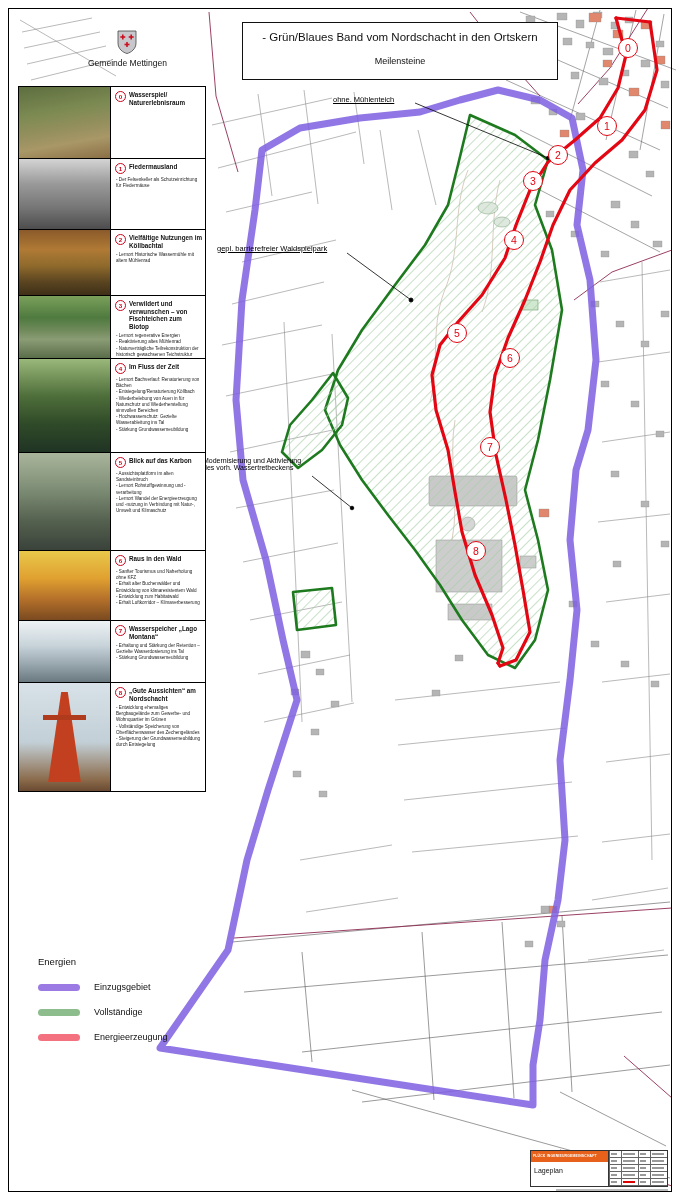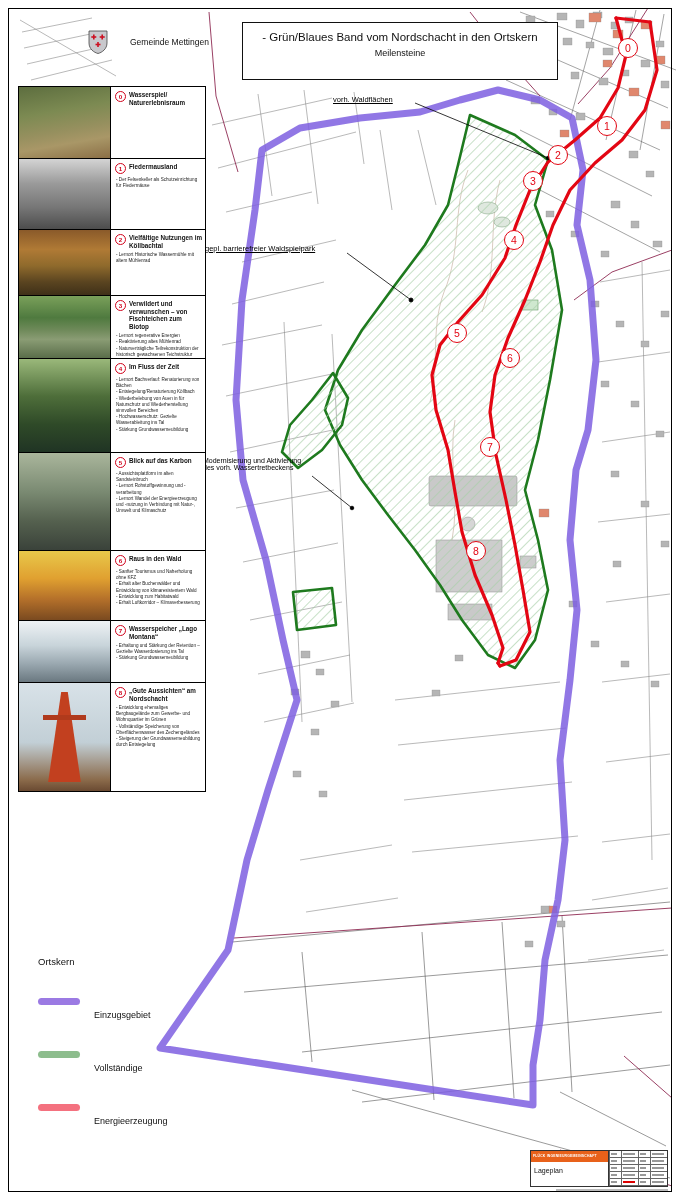--- a/index.html
+++ b/index.html
@@ -3,27 +3,27 @@
 <meta charset="utf-8">
 <style>
   html,body{margin:0;padding:0;}
   body{width:680px;height:1200px;position:relative;background:#fff;
        font-family:"Liberation Sans",sans-serif;overflow:hidden;color:#111;}
   .sheet-border{position:absolute;left:8px;top:8px;width:662px;height:1182px;
        border:1.6px solid #000;pointer-events:none;z-index:40;}
   #map-svg{position:absolute;left:0;top:0;z-index:1;}
 
   
-  .muni{position:absolute;left:88px;top:30px;display:flex;align-items:center;gap:22px;z-index:20;}
+  .muni{position:absolute;left:88px;top:30px;display:flex;align-items:center;gap:4px;z-index:20;flex-direction:column;}
   .muni-label{font-size:8.5px;}
   .title-box{position:absolute;left:242px;top:22px;width:316px;height:58px;background:#fff;
        border:1.6px solid #111;z-index:20;text-align:center;box-sizing:border-box;padding-top:5px;}
   .t1{font-size:12.5px;}
   .t2{font-size:11.5px;margin-top:3px;}
-  .t3{font-size:9px;margin-top:5px;}
+  .t3{font-size:9px;margin-top:13px;}
 
   
   .sidebar{position:absolute;left:18px;top:86px;width:188px;background:#fff;
        border:1.6px solid #000;z-index:20;box-sizing:border-box;}
   .ms-row{display:flex;box-sizing:border-box;border-bottom:1.5px solid #000;overflow:hidden;}
   .ms-row:last-child{border-bottom:none;}
   .ms-photo{width:92px;flex:none;box-sizing:border-box;border-right:1.4px solid #000;}
   .ms-text{flex:1;padding:4px 2px 2px 4px;overflow:hidden;}
   .ms-head{display:flex;gap:3px;align-items:flex-start;}
   .ms-num{width:9px;height:9px;border:1px solid #d0021b;border-radius:50%;color:#d0021b;
@@ -52,21 +52,21 @@
   .map-label .l2{display:block;}
   .marker{position:absolute;width:20px;height:20px;border:1.6px solid #e30613;border-radius:50%;
        background:#fff;color:#e30613;font-size:10.5px;display:flex;align-items:center;
        justify-content:center;z-index:15;box-sizing:border-box;}
 
   
   .legend{position:absolute;left:38px;top:956px;z-index:20;}
   .legend-title{font-size:9.5px;}
   .legend-item{display:flex;align-items:center;gap:14px;margin-top:15px;}
   .legend-swatch{width:42px;height:7px;border-radius:4px;flex:none;}
-  .legend-label{font-size:9px;margin-top:28px;}
+  .legend-label{font-size:9px;}
 
   
   .tblock{position:absolute;left:530px;top:1150px;width:138px;height:37px;background:#fff;
        border:1px solid #333;z-index:20;display:flex;box-sizing:border-box;}
   .tb-left{width:78px;flex:none;border-right:1px solid #333;box-sizing:border-box;}
   .tb-orange{height:11px;background:#e8611a;color:#fff;font-size:3.4px;font-weight:bold;
        padding:3px 2px 0 2px;letter-spacing:.2px;box-sizing:border-box;overflow:hidden;white-space:nowrap;}
   .tb-name{font-size:7px;padding:5px 3px;}
   .tb-grid{flex:1;display:grid;grid-template-rows:repeat(5,1fr);grid-template-columns:12px 1fr 12px 1fr;}
   .tb-cell{border-left:.5px solid #666;border-bottom:.5px solid #666;display:flex;align-items:center;padding:0 1px;}
@@ -355,41 +355,41 @@
       </div>
       <ul class="ms-bullets">
           <li>Entwicklung ehemaliges Bergbaugelände zum Gewerbe- und Wohnquartier im Grünen</li>
           <li>Vollständige Speicherung von Oberflächenwasser des Zechengeländes</li>
           <li>Steigerung der Grundwasserneubildung durch Entsiegelung</li>
         </ul>
     </div>
   </div>
 </div>
 
-<div class="map-label u" style="left:333px;top:95px;">vorh. Waldflächen</div>
-<div class="map-label u" style="left:205px;top:244px;">gepl. barrierefreier Waldspielpark</div>
+<div class="map-label u" style="left:333px;top:95px;">ohne. Mühlenteich</div>
+<div class="map-label u" style="left:217px;top:244px;">gepl. barrierefreier Waldspielpark</div>
 <div class="map-label" style="left:203px;top:457px;font-size:7px;">
   <span class="l2">Modernisierung und Aktivierung</span>
   <span class="l2">des vorh. Wassertretbeckens</span>
 </div>
 
 <div id="markers">
     <div class="marker" style="left: 618px; top: 38px;">0</div>
     <div class="marker" style="left: 597px; top: 116px;">1</div>
     <div class="marker" style="left: 548px; top: 145px;">2</div>
     <div class="marker" style="left: 523px; top: 171px;">3</div>
     <div class="marker" style="left: 504px; top: 230px;">4</div>
     <div class="marker" style="left: 447px; top: 323px;">5</div>
     <div class="marker" style="left: 500px; top: 348px;">6</div>
     <div class="marker" style="left: 480px; top: 437px;">7</div>
     <div class="marker" style="left: 466px; top: 541px;">8</div>
   </div>
 
 <div class="legend">
-  <div class="legend-title">Ortskern</div>
+  <div class="legend-title">Energien</div>
   <div id="legend-items">
   <div class="legend-item">
     <span class="legend-swatch" style="background: rgb(155, 122, 227);"></span>
     <span class="legend-label">Einzugsgebiet</span>
   </div>
 
   <div class="legend-item">
     <span class="legend-swatch" style="background: rgb(141, 189, 141);"></span>
     <span class="legend-label">Vollständige</span>
   </div>

